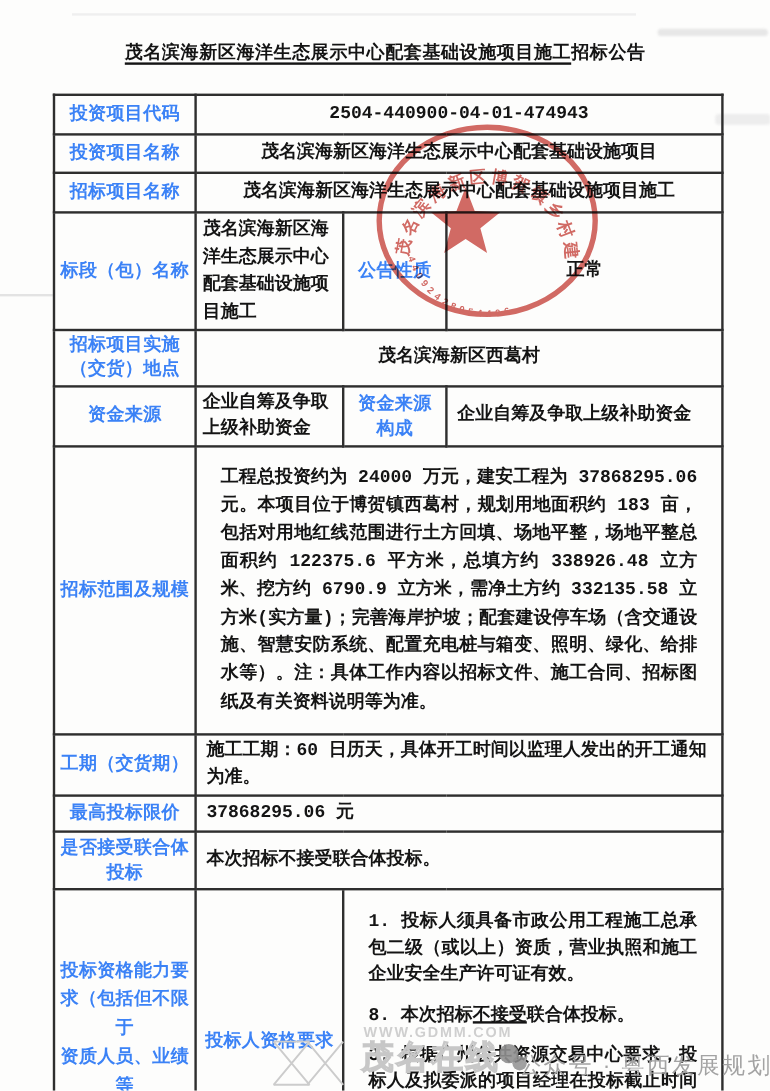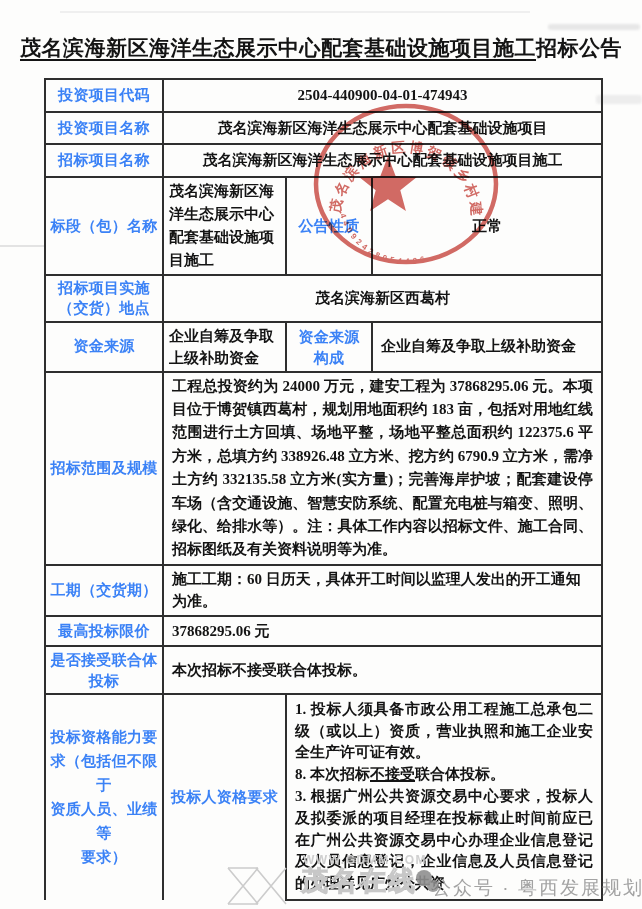--- a/index.html
+++ b/index.html
@@ -8,41 +8,41 @@
     background:#fdfdfc;overflow:hidden;
     font-family:"Liberation Sans",sans-serif;color:#141414;
   }
   
   .smudge{position:absolute;background:#e7e7e7;border-radius:3px;filter:blur(1px);}
   .scanline{position:absolute;height:2px;background:#e3e3e3;}
 
   
   .doc-title{
     position:absolute;top:34px;left:0;width:100%;text-align:center;
-    font-size:21px;font-weight:700;letter-spacing:.5px;white-space:nowrap;
+    font-size:15px;font-weight:700;letter-spacing:.5px;white-space:nowrap;
   }
   .doc-title .u{text-decoration:underline;text-decoration-thickness:2px;text-underline-offset:4px;}
 
   
   table.tender{
     position:absolute;left:44px;top:78px;width:557px;
     border-collapse:collapse;table-layout:fixed;
   }
   table.tender td{
     border:2px solid #2e2e2e;overflow:hidden;
     font-size:15px;line-height:1.5;vertical-align:middle;
   }
   td.lbl{
     font-weight:700;text-align:center;padding:2px 3px;
     white-space:pre-line;color:#3b82f6;letter-spacing:.3px;
   }
-  td.val{font-family:Liberation Serif, serif;font-weight:600;padding:2px 8px;}
+  td.val{font-family:Liberation Mono, monospace;font-weight:600;padding:2px 8px;}
   td.val.center{text-align:center;}
   td.val.left{text-align:left;}
-  td.val p{margin:0;}
+  td.val p{margin:12px;}
   .scope-text{line-height:23.4px;text-align:justify;}
   .content-text{line-height:24px;text-indent:2em;text-align:justify;}
   .req-items p{margin:0;line-height:21.8px;text-align:justify;}
   .u2{text-decoration:underline;text-decoration-thickness:1.5px;}
 
   
   #stamp{position:absolute;left:308px;top:100px;width:196px;height:170px;
     mix-blend-mode:multiply;opacity:.82;filter:blur(.4px);pointer-events:none;}
 
   

